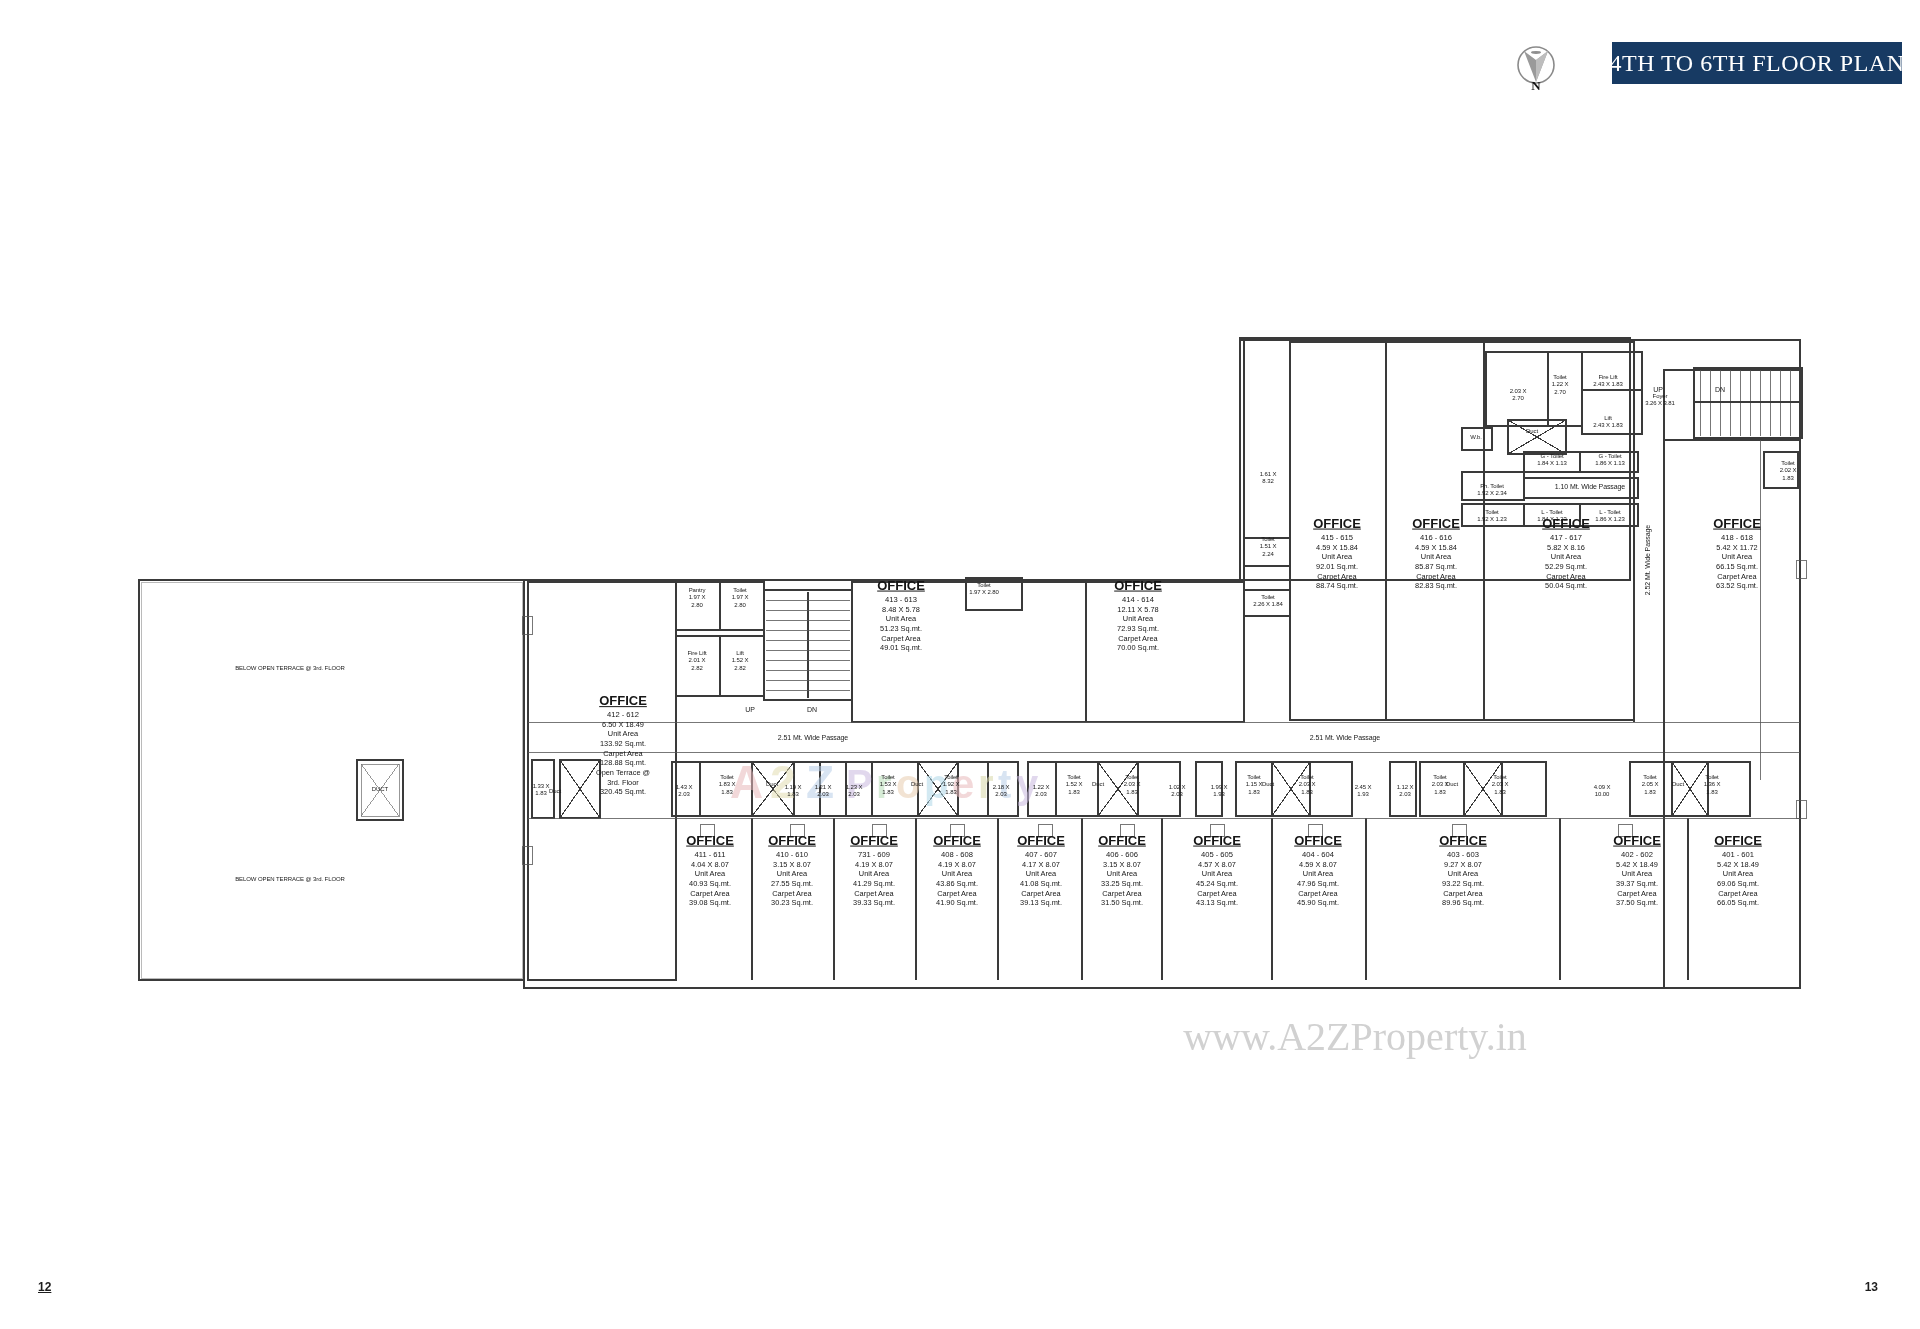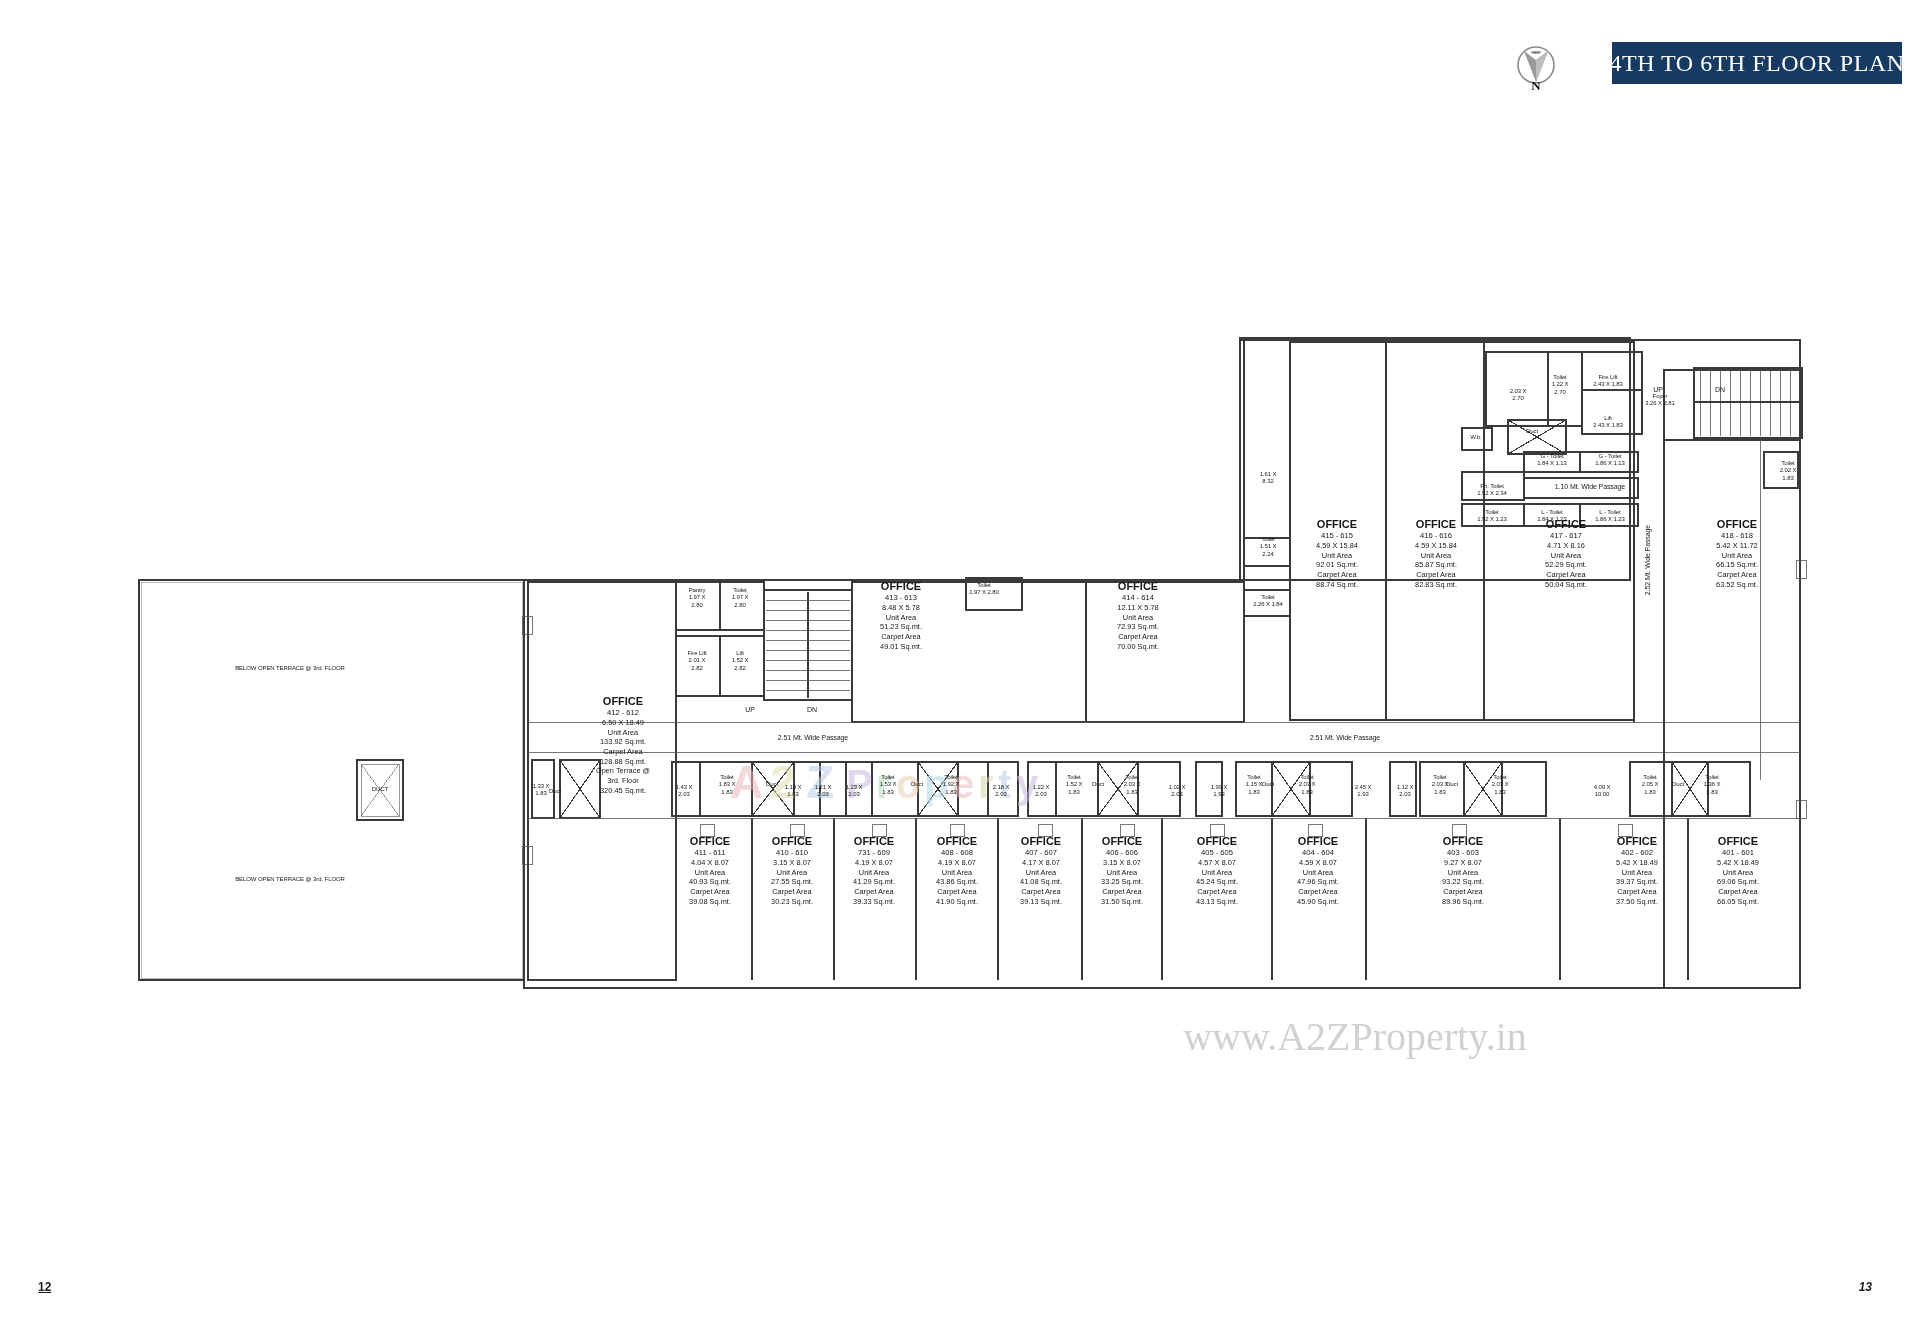--- a/index.html
+++ b/index.html
@@ -37,21 +37,21 @@
   }
   #north-logo svg { display:block; }
 
   
   .page-num {
     position: absolute; bottom: 35px;
     font-size: 12px; color: #1d1d1d; font-weight: bold;
     font-family: "Liberation Sans", sans-serif;
   }
   #page-num-left { left: 38px; text-decoration: underline; }
-  #page-num-right { right: 48px; font-style: italic; }
+  #page-num-right { right: 42px; }
 
   
   #plan {
     position: absolute; left: 0; top: 0;
     width: 1920px; height: 1329px;
   }
   #plan svg { display: block; }
 
   
   .lbl {
@@ -68,21 +68,21 @@
   .office-block {
     position: absolute;
     text-align: center;
     font-family: "Liberation Sans", sans-serif;
     color: #161616;
     line-height: 1.30;
     font-size: 7.4px;
     white-space: pre-line;
   }
   .office-block .ob-head {
-    font-weight: bold; font-size: 11px; display:block;
+    font-weight: bold; font-size: 13px; display:block;text-decoration:underline;
   }
   .office-block .ob-code {
     font-weight: normal; font-size: 7.6px; display:block;
   }
   .office-block .ob-line { display:block; }
 
   
   #wm-main {
     position: absolute; left: 1355px; top: 1036px;
     transform: translate(-50%,-50%);
@@ -376,21 +376,21 @@
       <div class="lbl lbl-tiny" style="left: 1440px; top: 785px; transform: translate(-50%, -50%);">Toilet<br>2.03 X<br>1.83</div>
       <div class="lbl lbl-tiny" style="left: 1500px; top: 785px; transform: translate(-50%, -50%);">Toilet<br>2.03 X<br>1.83</div>
       <div class="lbl lbl-tiny" style="left: 1602px; top: 791px; transform: translate(-50%, -50%);">4.09 X<br>10.00</div>
       <div class="lbl lbl-tiny" style="left: 1650px; top: 785px; transform: translate(-50%, -50%);">Toilet<br>2.05 X<br>1.83</div>
       <div class="lbl lbl-tiny" style="left: 1712px; top: 785px; transform: translate(-50%, -50%);">Toilet<br>1.36 X<br>1.83</div>
       <div class="office-block" style="left: 623px; top: 745px; transform: translate(-50%, -50%);"><span class="ob-head">OFFICE</span><span class="ob-code">412 - 612</span><span class="ob-line">6.50 X 18.49</span><span class="ob-line">Unit Area</span><span class="ob-line">133.92 Sq.mt.</span><span class="ob-line">Carpet Area</span><span class="ob-line">128.88 Sq.mt.</span><span class="ob-line">Open Terrace @<br>3rd. Floor<br>320.45 Sq.mt.</span></div>
       <div class="office-block" style="left: 901px; top: 615px; transform: translate(-50%, -50%);"><span class="ob-head">OFFICE</span><span class="ob-code">413 - 613</span><span class="ob-line">8.48 X 5.78</span><span class="ob-line">Unit Area</span><span class="ob-line">51.23 Sq.mt.</span><span class="ob-line">Carpet Area</span><span class="ob-line">49.01 Sq.mt.</span></div>
       <div class="office-block" style="left: 1138px; top: 615px; transform: translate(-50%, -50%);"><span class="ob-head">OFFICE</span><span class="ob-code">414 - 614</span><span class="ob-line">12.11 X 5.78</span><span class="ob-line">Unit Area</span><span class="ob-line">72.93 Sq.mt.</span><span class="ob-line">Carpet Area</span><span class="ob-line">70.00 Sq.mt.</span></div>
       <div class="office-block" style="left: 1337px; top: 553px; transform: translate(-50%, -50%);"><span class="ob-head">OFFICE</span><span class="ob-code">415 - 615</span><span class="ob-line">4.59 X 15.84</span><span class="ob-line">Unit Area</span><span class="ob-line">92.01 Sq.mt.</span><span class="ob-line">Carpet Area</span><span class="ob-line">88.74 Sq.mt.</span></div>
       <div class="office-block" style="left: 1436px; top: 553px; transform: translate(-50%, -50%);"><span class="ob-head">OFFICE</span><span class="ob-code">416 - 616</span><span class="ob-line">4.59 X 15.84</span><span class="ob-line">Unit Area</span><span class="ob-line">85.87 Sq.mt.</span><span class="ob-line">Carpet Area</span><span class="ob-line">82.83 Sq.mt.</span></div>
-      <div class="office-block" style="left: 1566px; top: 553px; transform: translate(-50%, -50%);"><span class="ob-head">OFFICE</span><span class="ob-code">417 - 617</span><span class="ob-line">4.71 X 8.16</span><span class="ob-line">Unit Area</span><span class="ob-line">52.29 Sq.mt.</span><span class="ob-line">Carpet Area</span><span class="ob-line">50.04 Sq.mt.</span></div>
+      <div class="office-block" style="left: 1566px; top: 553px; transform: translate(-50%, -50%);"><span class="ob-head">OFFICE</span><span class="ob-code">417 - 617</span><span class="ob-line">5.82 X 8.16</span><span class="ob-line">Unit Area</span><span class="ob-line">52.29 Sq.mt.</span><span class="ob-line">Carpet Area</span><span class="ob-line">50.04 Sq.mt.</span></div>
       <div class="office-block" style="left: 1737px; top: 553px; transform: translate(-50%, -50%);"><span class="ob-head">OFFICE</span><span class="ob-code">418 - 618</span><span class="ob-line">5.42 X 11.72</span><span class="ob-line">Unit Area</span><span class="ob-line">66.15 Sq.mt.</span><span class="ob-line">Carpet Area</span><span class="ob-line">63.52 Sq.mt.</span></div>
       <div class="office-block" style="left: 710px; top: 870px; transform: translate(-50%, -50%);"><span class="ob-head">OFFICE</span><span class="ob-code">411 - 611</span><span class="ob-line">4.04 X 8.07</span><span class="ob-line">Unit Area</span><span class="ob-line">40.93 Sq.mt.</span><span class="ob-line">Carpet Area</span><span class="ob-line">39.08 Sq.mt.</span></div>
       <div class="office-block" style="left: 792px; top: 870px; transform: translate(-50%, -50%);"><span class="ob-head">OFFICE</span><span class="ob-code">410 - 610</span><span class="ob-line">3.15 X 8.07</span><span class="ob-line">Unit Area</span><span class="ob-line">27.55 Sq.mt.</span><span class="ob-line">Carpet Area</span><span class="ob-line">30.23 Sq.mt.</span></div>
       <div class="office-block" style="left: 874px; top: 870px; transform: translate(-50%, -50%);"><span class="ob-head">OFFICE</span><span class="ob-code">731 - 609</span><span class="ob-line">4.19 X 8.07</span><span class="ob-line">Unit Area</span><span class="ob-line">41.29 Sq.mt.</span><span class="ob-line">Carpet Area</span><span class="ob-line">39.33 Sq.mt.</span></div>
       <div class="office-block" style="left: 957px; top: 870px; transform: translate(-50%, -50%);"><span class="ob-head">OFFICE</span><span class="ob-code">408 - 608</span><span class="ob-line">4.19 X 8.07</span><span class="ob-line">Unit Area</span><span class="ob-line">43.86 Sq.mt.</span><span class="ob-line">Carpet Area</span><span class="ob-line">41.90 Sq.mt.</span></div>
       <div class="office-block" style="left: 1041px; top: 870px; transform: translate(-50%, -50%);"><span class="ob-head">OFFICE</span><span class="ob-code">407 - 607</span><span class="ob-line">4.17 X 8.07</span><span class="ob-line">Unit Area</span><span class="ob-line">41.08 Sq.mt.</span><span class="ob-line">Carpet Area</span><span class="ob-line">39.13 Sq.mt.</span></div>
       <div class="office-block" style="left: 1122px; top: 870px; transform: translate(-50%, -50%);"><span class="ob-head">OFFICE</span><span class="ob-code">406 - 606</span><span class="ob-line">3.15 X 8.07</span><span class="ob-line">Unit Area</span><span class="ob-line">33.25 Sq.mt.</span><span class="ob-line">Carpet Area</span><span class="ob-line">31.50 Sq.mt.</span></div>
       <div class="office-block" style="left: 1217px; top: 870px; transform: translate(-50%, -50%);"><span class="ob-head">OFFICE</span><span class="ob-code">405 - 605</span><span class="ob-line">4.57 X 8.07</span><span class="ob-line">Unit Area</span><span class="ob-line">45.24 Sq.mt.</span><span class="ob-line">Carpet Area</span><span class="ob-line">43.13 Sq.mt.</span></div>
       <div class="office-block" style="left: 1318px; top: 870px; transform: translate(-50%, -50%);"><span class="ob-head">OFFICE</span><span class="ob-code">404 - 604</span><span class="ob-line">4.59 X 8.07</span><span class="ob-line">Unit Area</span><span class="ob-line">47.96 Sq.mt.</span><span class="ob-line">Carpet Area</span><span class="ob-line">45.90 Sq.mt.</span></div>
       <div class="office-block" style="left: 1463px; top: 870px; transform: translate(-50%, -50%);"><span class="ob-head">OFFICE</span><span class="ob-code">403 - 603</span><span class="ob-line">9.27 X 8.07</span><span class="ob-line">Unit Area</span><span class="ob-line">93.22 Sq.mt.</span><span class="ob-line">Carpet Area</span><span class="ob-line">89.96 Sq.mt.</span></div>

